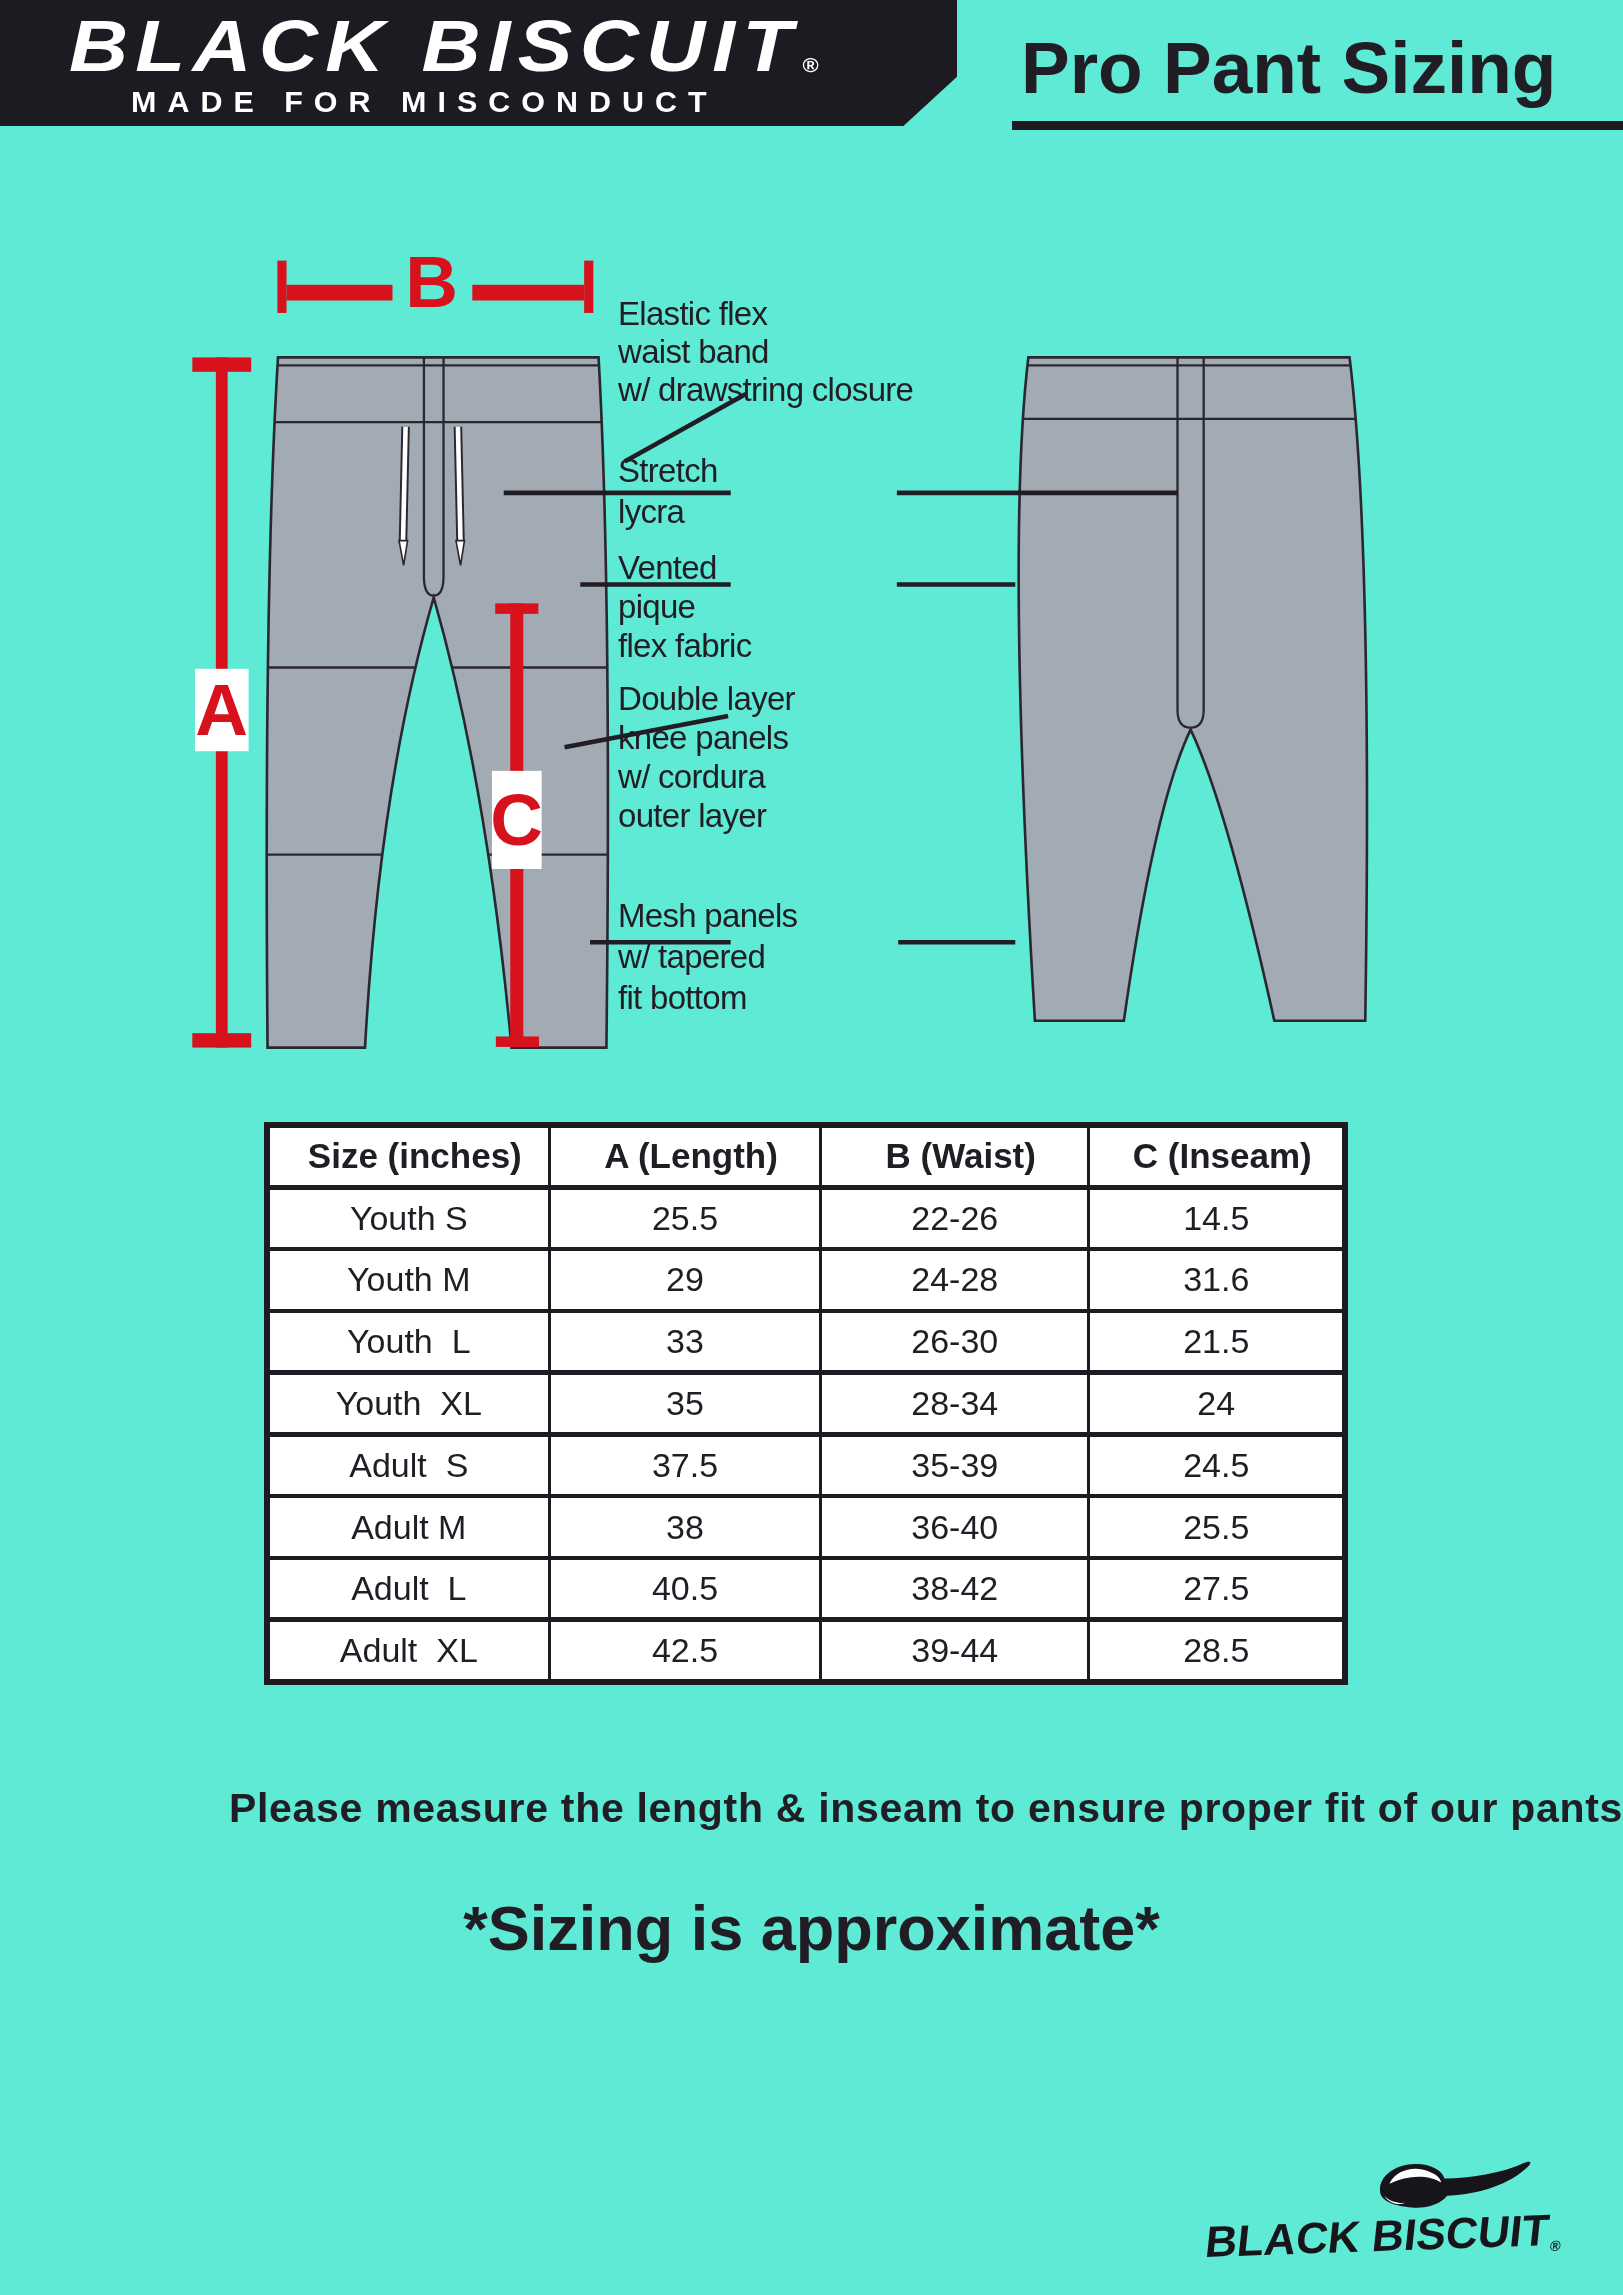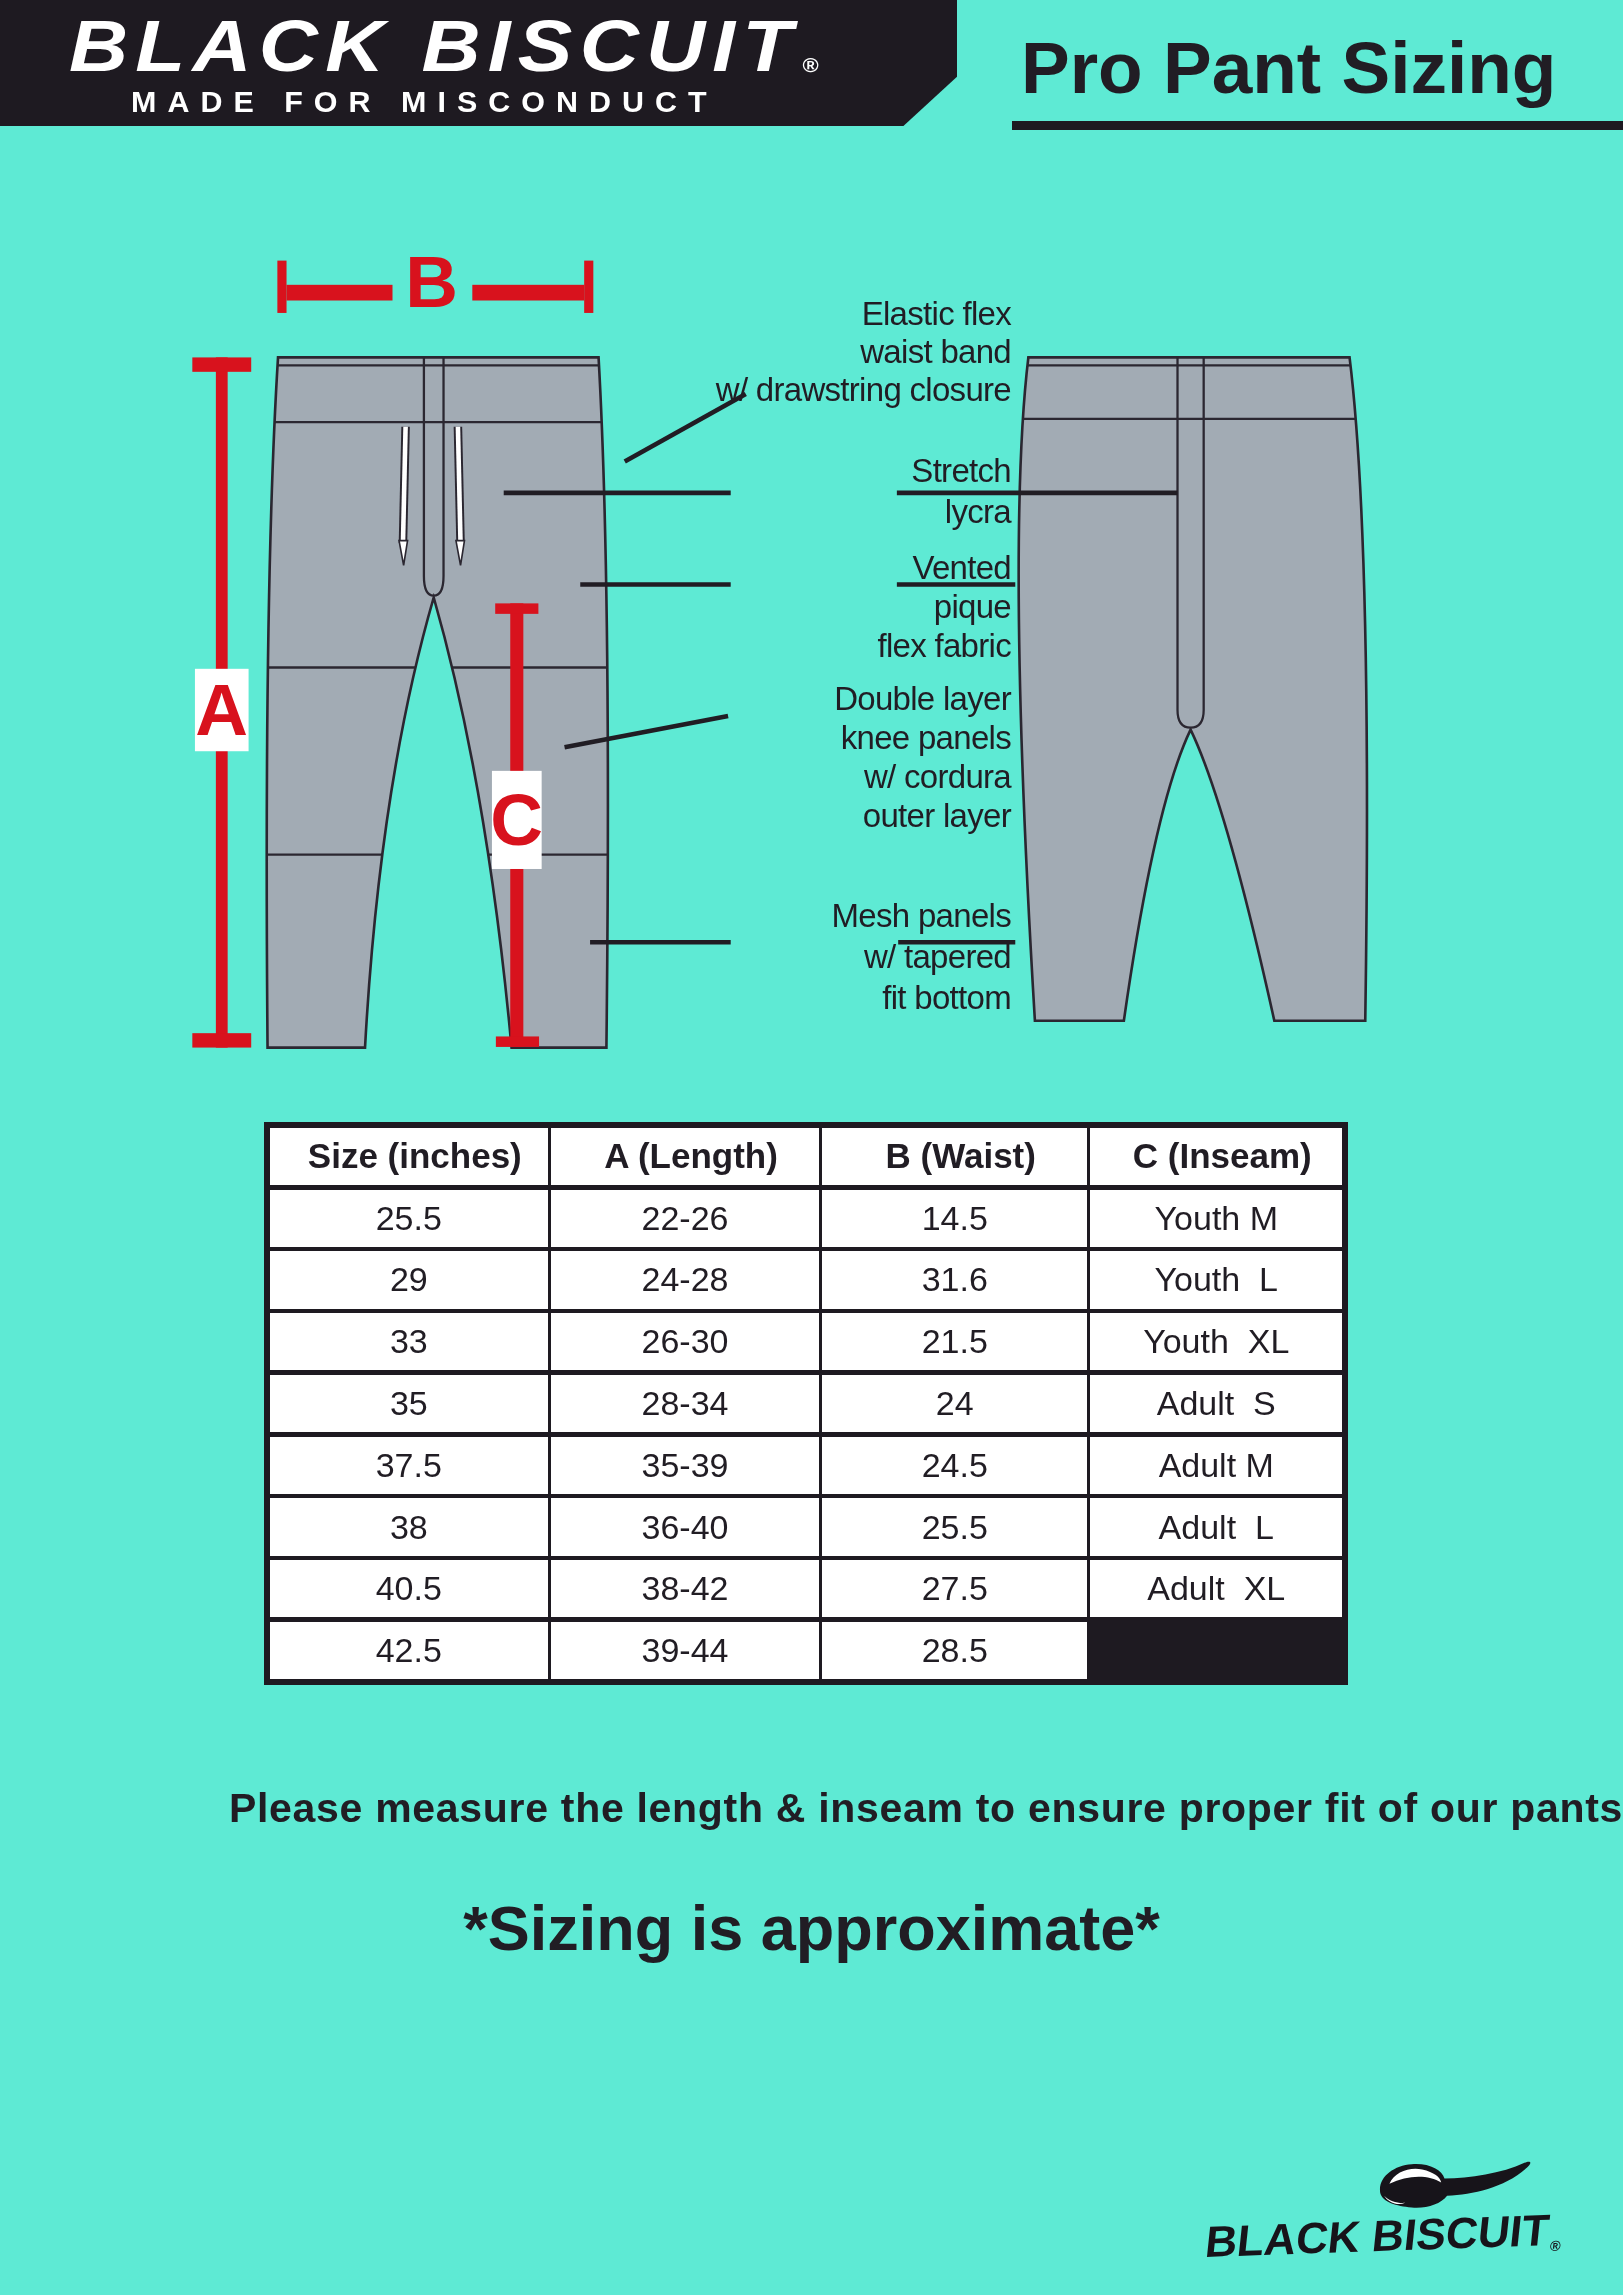--- a/index.html
+++ b/index.html
@@ -36,21 +36,21 @@
     line-height:77px;white-space:nowrap;
   }
   .title-underline{
     position:absolute;left:1012px;top:121px;width:611px;height:8.5px;
     background:#1e1a21;
   }
   
   .diagram-svg{position:absolute;left:0;top:0;}
   .callout{
     position:absolute;left:618px;width:393px;
-    text-align:right;color:#211d24;font-size:33px;letter-spacing:-0.7px;
+    text-align:left;color:#211d24;font-size:33px;letter-spacing:-0.7px;
     white-space:pre-line;
   }
   .co-elastic{top:295px;line-height:38px;}
   .co-stretch{top:450px;line-height:41px;}
   .co-vented{top:548px;line-height:39px;}
   .co-double{top:679px;line-height:39px;}
   .co-mesh{top:895px;line-height:41px;}
   .measure-letter{
     position:absolute;width:81px;text-align:center;
     color:#d8121d;font-size:73px;font-weight:600;line-height:73px;
@@ -201,20 +201,21 @@
   <div class="callout co-mesh">Mesh panels
 w/ tapered
 fit bottom</div>
 
   <div class="size-table">
     <div class="cell th">Size (inches)</div>
     <div class="cell th">A (Length)</div>
     <div class="cell th">B (Waist)</div>
     <div class="cell th">C (Inseam)</div>
 
+    <div class="cell">Youth S</div>
     <div class="cell">25.5</div>
     <div class="cell">22-26</div>
     <div class="cell">14.5</div>
 
     <div class="cell">Youth M</div>
     <div class="cell">29</div>
     <div class="cell">24-28</div>
     <div class="cell">31.6</div>
 
     <div class="cell">Youth  L</div>

